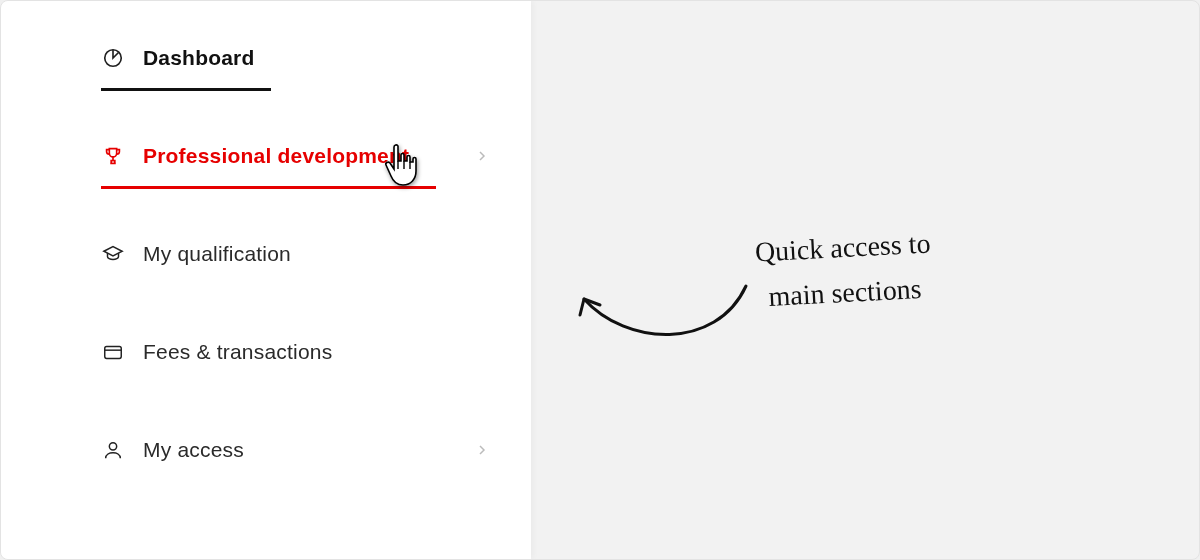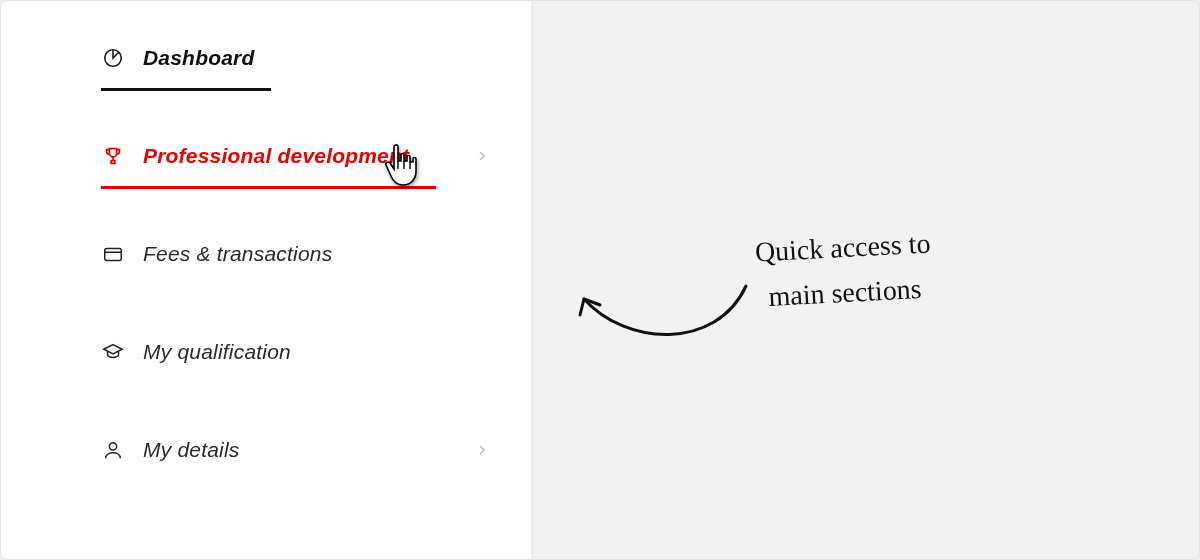--- a/index.html
+++ b/index.html
@@ -27,21 +27,20 @@
       box-shadow: 2px 0 6px rgba(0,0,0,0.04);
     }
     .nav-item {
       display: flex;
       align-items: center;
       padding: 0 40px 0 100px;
       height: 58px;
       margin-bottom: 40px;
       position: relative;
       cursor: pointer;
-      font-style: italic;
     }
     .nav-item:last-child { margin-bottom: 0; }
     .nav-icon {
       width: 24px;
       height: 24px;
       display: inline-flex;
       align-items: center;
       justify-content: center;
       margin-right: 18px;
       color: #222;
@@ -152,46 +151,46 @@
       <span class="chevron">
         <svg viewBox="0 0 24 24" width="16" height="16" fill="none" stroke="currentColor" stroke-width="2.2">
             <path d="M9 6l6 6-6 6"></path>
           </svg>
       </span>
     </div>
 
     <div class="nav-item">
       <span class="nav-icon">
         <svg viewBox="0 0 24 24" width="22" height="22" fill="none" stroke="currentColor" stroke-width="1.6">
+          <path d="M2 9l10-5 10 5-10 5L2 9z"></path>
+            <path d="M6 11v4c0 1.5 2.7 3 6 3s6-1.5 6-3v-4"></path>
+        </svg>
+      </span>
+      <span class="nav-label">My qualification</span>
+    </div>
+
+    <div class="nav-item">
+      <span class="nav-icon">
+        <svg viewBox="0 0 24 24" width="22" height="22" fill="none" stroke="currentColor" stroke-width="1.6">
           <rect x="3" y="6" width="18" height="13" rx="2"></rect>
             <path d="M3 10h18"></path>
         </svg>
       </span>
       <span class="nav-label">Fees &amp; transactions</span>
-    </div>
-
-    <div class="nav-item">
-      <span class="nav-icon">
-        <svg viewBox="0 0 24 24" width="22" height="22" fill="none" stroke="currentColor" stroke-width="1.6">
-          <path d="M2 9l10-5 10 5-10 5L2 9z"></path>
-            <path d="M6 11v4c0 1.5 2.7 3 6 3s6-1.5 6-3v-4"></path>
-        </svg>
-      </span>
-      <span class="nav-label">My qualification</span>
     </div>
 
 
     <div class="nav-item">
       <span class="nav-icon">
         <svg viewBox="0 0 24 24" width="22" height="22" fill="none" stroke="currentColor" stroke-width="1.6">
           <circle cx="12" cy="8" r="4"></circle>
             <path d="M4 21c0-4 4-6 8-6s8 2 8 6"></path>
         </svg>
       </span>
-      <span class="nav-label">My details</span>
+      <span class="nav-label">My access</span>
       <span class="chevron">
         <svg viewBox="0 0 24 24" width="16" height="16" fill="none" stroke="currentColor" stroke-width="2.2">
             <path d="M9 6l6 6-6 6"></path>
           </svg>
       </span>
     </div>
 
   </nav>
 
   <div class="content">

